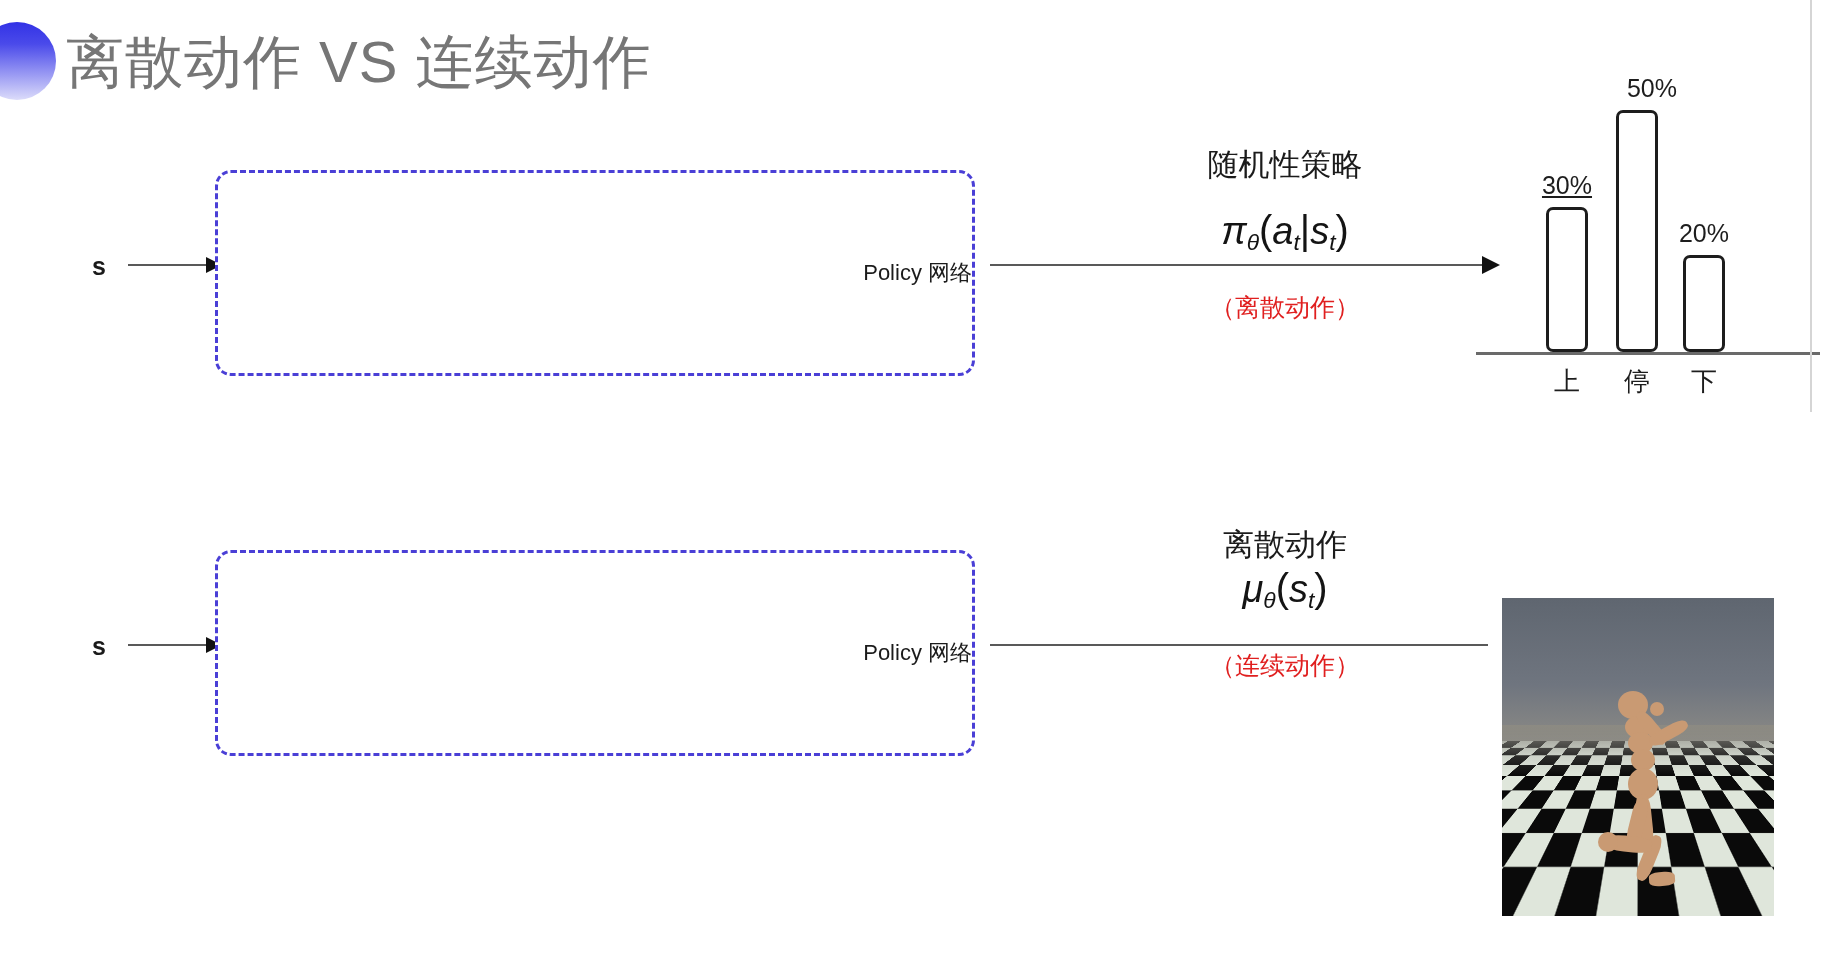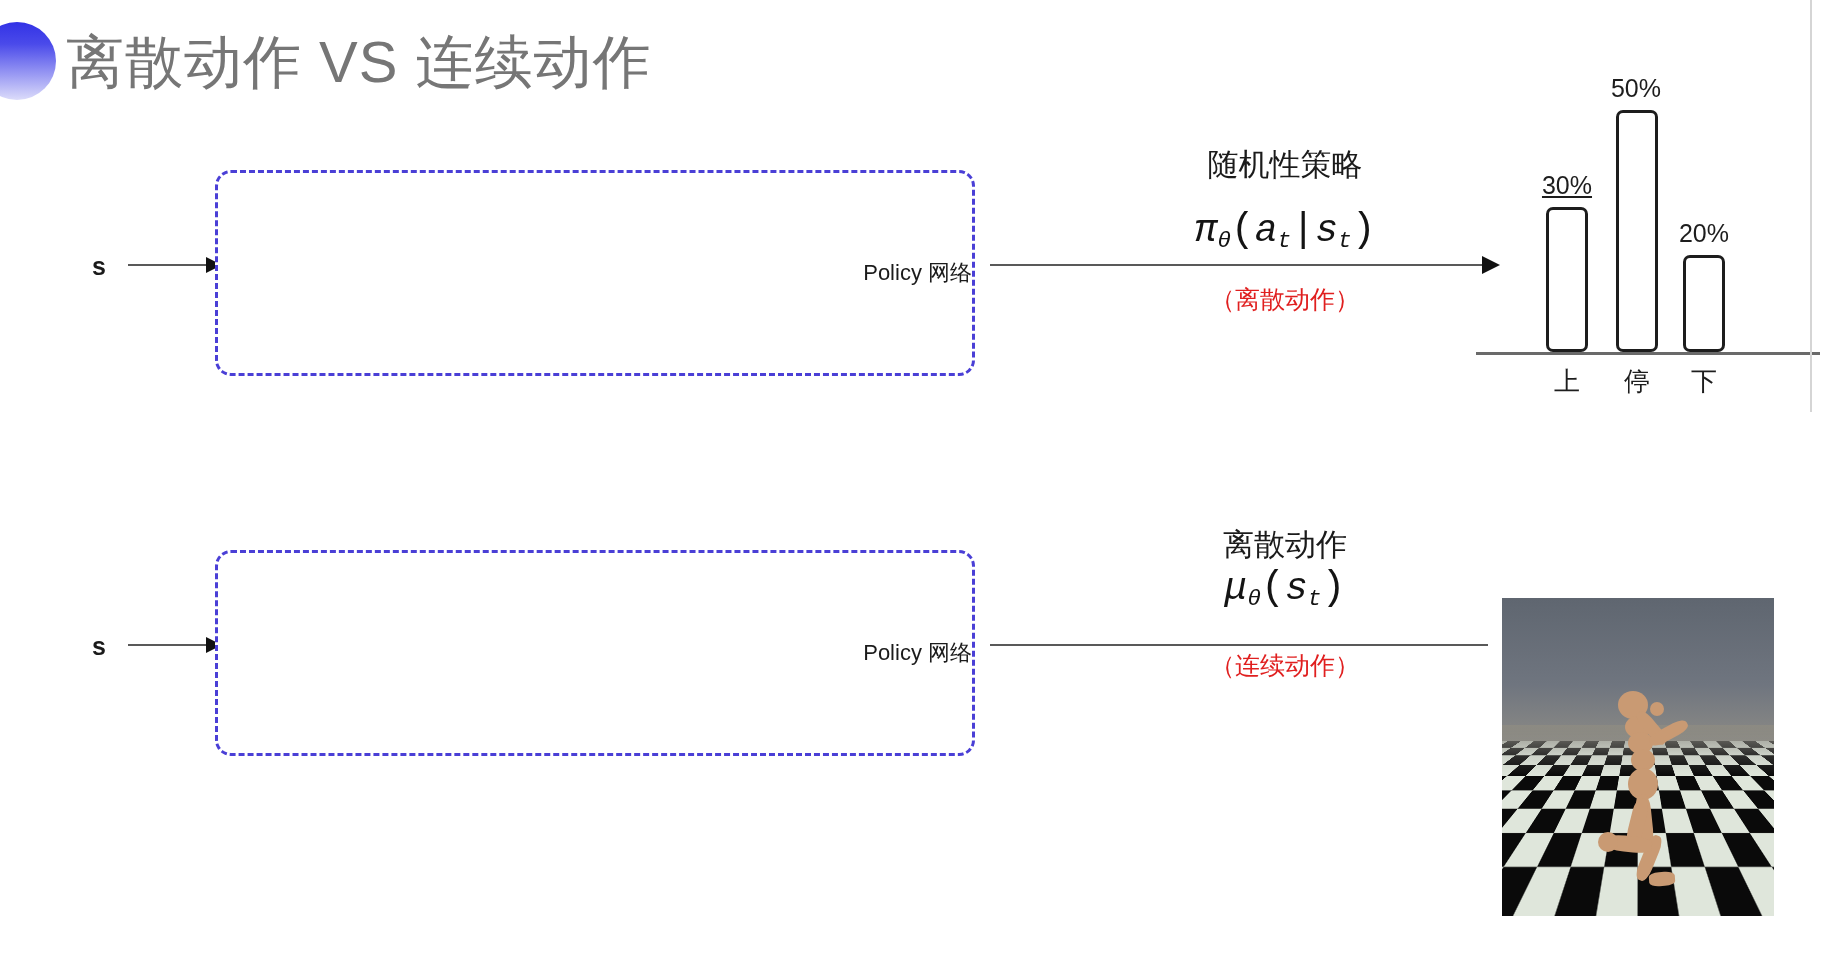--- a/index.html
+++ b/index.html
@@ -112,21 +112,21 @@
     left: 1120px;
     width: 330px;
     text-align: center;
   }
   .mid-heading {
     font-size: 31px;
     color: #1b1b1b;
     white-space: nowrap;
   }
   .mid-formula {
-    font-family: Liberation Mono, monospace;
+    font-family: Liberation Sans, sans-serif;
     font-style: italic;
     font-size: 38px;
     color: #141414;
     white-space: nowrap;
   }
   .mid-formula sub {
     font-size: 0.6em;
     vertical-align: baseline;
     position: relative;
     top: 0.28em;
@@ -247,33 +247,33 @@
     </div>
 
     <div class="out-arrow-line" style="top:94px"></div>
     <div class="out-arrow-head" style="top:86px"></div>
 
     <div class="mid-block" style="top:-26px">
       <div class="mid-heading">随机性策略</div>
       <div class="mid-formula" style="margin-top:22px">
         <span>π</span><sub>θ</sub><span class="paren">(</span><span>a</span><sub>t</sub><span class="paren">|</span><span>s</span><sub>t</sub><span class="paren">)</span>
       </div>
-      <div class="mid-note" style="margin-top:30px">（离散动作）</div>
+      <div class="mid-note" style="margin-top:38px">（离散动作）</div>
     </div>
   </div>
 
   <div id="chart">
     <div id="chart-baseline"></div>
 
     <div class="bar" id="bar-0" style="left: 78px; height: 145px;"></div>
     <div class="bar-value" id="val-0" style="left: 59px; top: 75px; text-decoration: underline;">30%</div>
     <div class="bar-cat" id="cat-0" style="left:69px;">上</div>
 
     <div class="bar" id="bar-1" style="left: 148px; height: 242px;"></div>
-    <div class="bar-value" id="val-1" style="left: 128px; top: -22px;">50%</div>
+    <div class="bar-value" id="val-1" style="left: 144px; top: -22px;">50%</div>
     <div class="bar-cat" id="cat-1" style="left:139px;">停</div>
 
     <div class="bar" id="bar-2" style="left: 215px; height: 97px;"></div>
     <div class="bar-value" id="val-2" style="left: 196px; top: 123px;">20%</div>
     <div class="bar-cat" id="cat-2" style="left:206px;">下</div>
   </div>
 
   <div id="edge-rule-top"></div>
 
   <div class="row" id="row-bottom">

